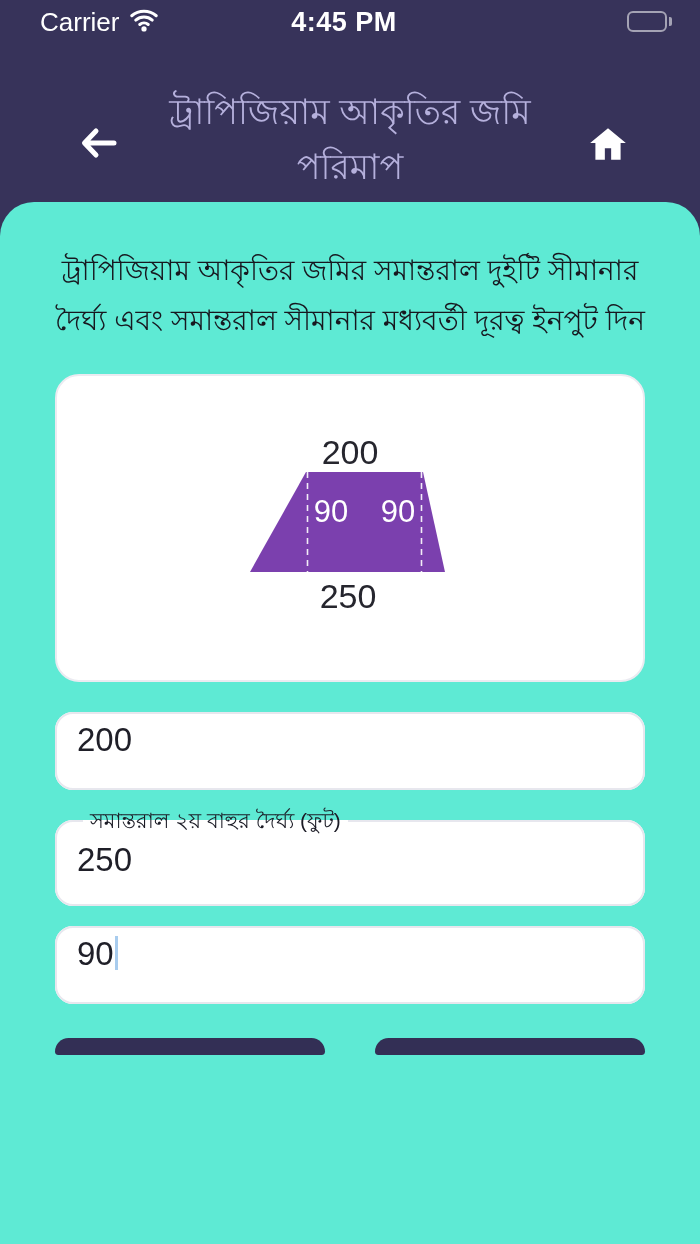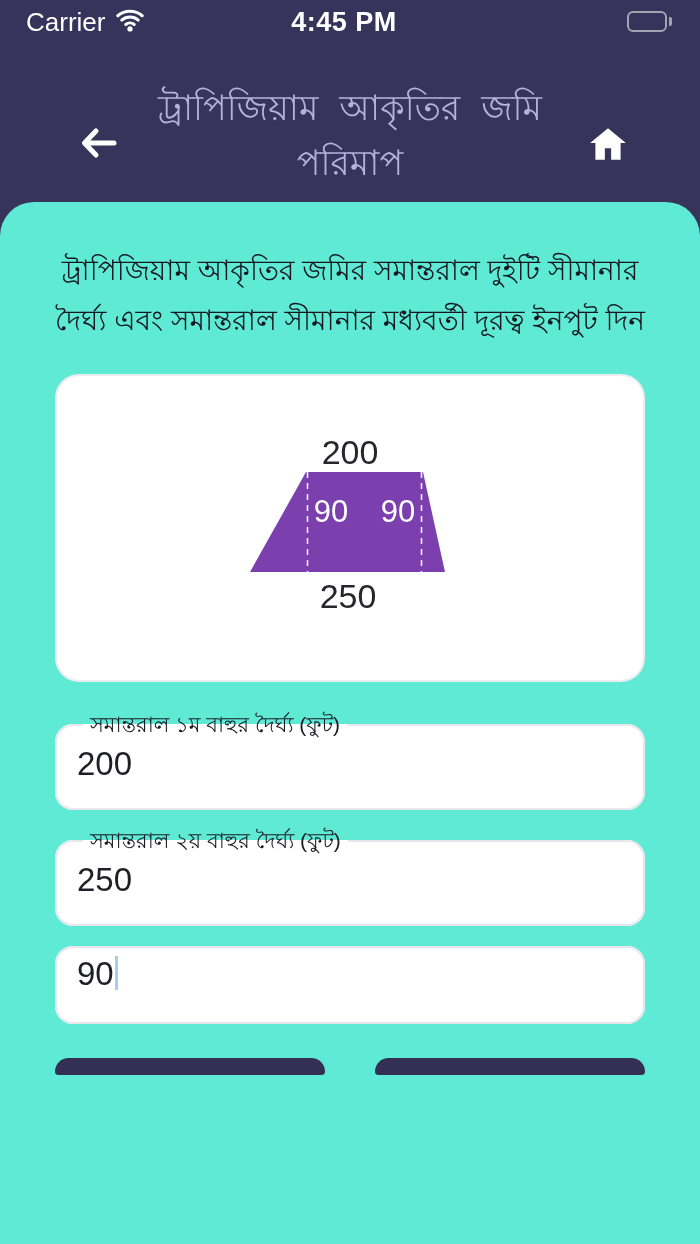--- a/index.html
+++ b/index.html
@@ -5,42 +5,42 @@
   html,body{margin:0;padding:0;}
   body{
     width:700px;height:1244px;
     background:#37335A;
     font-family:"Liberation Sans","DejaVu Sans",sans-serif;
     overflow:hidden;position:relative;
   }
   
   .statusbar{
     position:relative;height:44px;display:flex;align-items:center;
-    padding:0 26px;color:#fff;
+    padding:0 40px;color:#fff;
   }
   .carrier-wrap{display:flex;align-items:center;gap:10px;}
   .carrier{font-size:26px;}
   .clock{
     position:absolute;left:0;right:12px;top:7px;text-align:center;
     font-size:27px;font-weight:700;letter-spacing:.5px;
   }
   .battery{
     position:absolute;right:28px;top:11px;display:flex;align-items:center;
   }
   .battery .body{
     width:40px;height:21px;border:2px solid rgba(255,255,255,.55);
     border-radius:6px;padding:2px;box-sizing:border-box;
   }
   .battery .level{width:100%;height:100%;background:#fff;border-radius:3px;}
   .battery .nub{
     width:3px;height:9px;background:rgba(255,255,255,.55);
     border-radius:0 2px 2px 0;margin-left:2px;
   }
   
-  .appheader{position:relative;height:158px;font-family:Liberation Mono, monospace;}
+  .appheader{position:relative;height:158px;}
   .page-title{
     position:absolute;left:115px;right:115px;top:40px;
     text-align:center;font-size:35px;line-height:55px;
     color:#B5B0DC;
   }
   .icon-btn{
     position:absolute;width:48px;height:48px;background:none;border:none;
     padding:0;cursor:pointer;display:flex;align-items:center;justify-content:center;
   }
   .back-btn{left:74px;top:76px;}
@@ -140,21 +140,20 @@
       <line x1="62.5" y1="40" x2="62.5" y2="140" stroke="#fff" stroke-width="1.6" stroke-dasharray="6 5" opacity="0.9"></line>
       <line x1="176.5" y1="40" x2="176.5" y2="140" stroke="#fff" stroke-width="1.6" stroke-dasharray="6 5" opacity="0.9"></line>
       <text x="86" y="90" font-size="31" fill="#fff" text-anchor="middle">90</text>
       <text x="153" y="90" font-size="31" fill="#fff" text-anchor="middle">90</text>
       <text x="103" y="176" font-size="34" fill="#26262E" text-anchor="middle">250</text>
     </svg>
   </div>
 
   <div class="field field-1">
     <fieldset class="input-box">
-      <legend>সমান্তরাল ১ম বাহুর দৈর্ঘ্য (ফুট)</legend>
       <div class="value">200</div>
     </fieldset>
   </div>
 
   <div class="field field-2">
     <fieldset class="input-box">
       <legend>সমান্তরাল ২য় বাহুর দৈর্ঘ্য (ফুট)</legend>
       <div class="value">250</div>
     </fieldset>
   </div>

